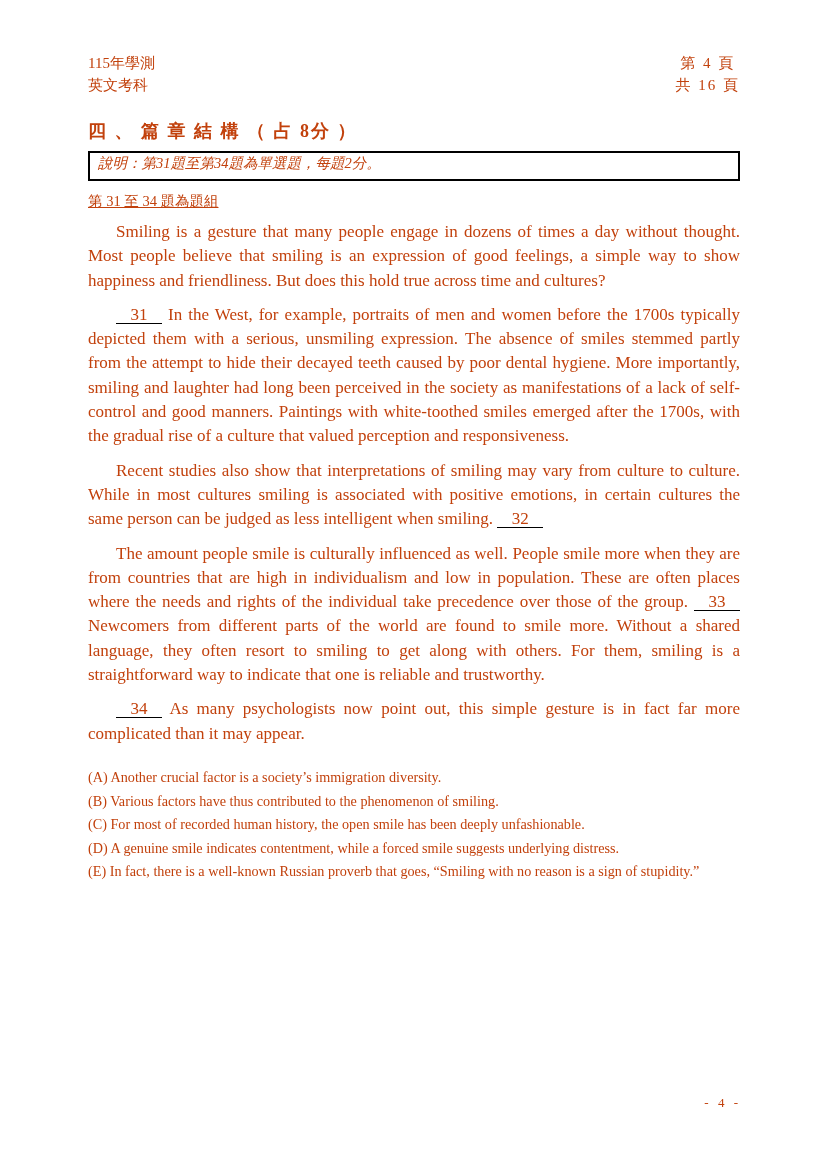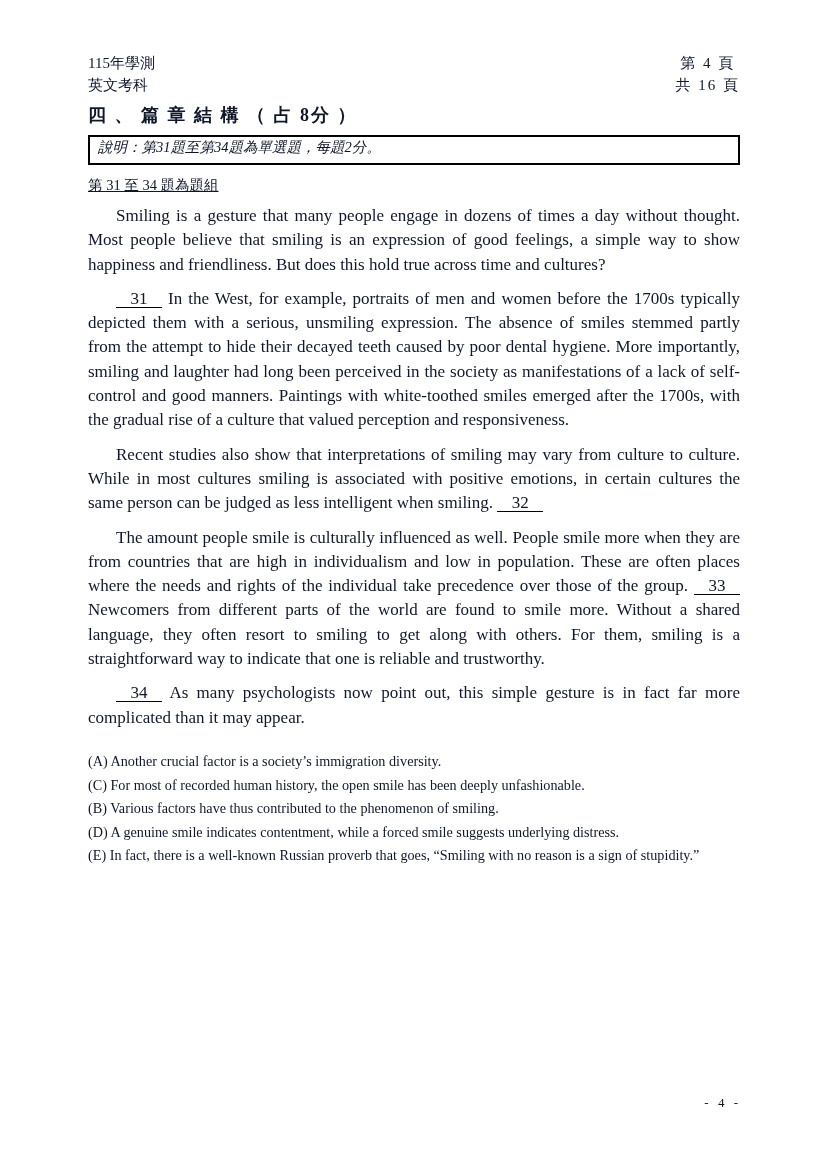--- a/index.html
+++ b/index.html
@@ -1,34 +1,34 @@
 <!DOCTYPE html>
 <html><head>
 <meta charset="utf-8">
 <style>
   html,body{margin:0;padding:0;background:#fff;}
   .page{
     position:relative;
     width:827px;height:1170px;
     background:#ffffff;
     font-family:"Liberation Serif","DejaVu Serif",serif;
-    color:#0f172a;
+    color:#c2410c;
     overflow:hidden;
   }
   .content{position:absolute;left:88px;top:52px;width:652px;}
   
   .header{display:flex;justify-content:space-between;align-items:flex-start;font-size:15px;line-height:22px;}
   .h-left{white-space:nowrap;}
   .h-center{flex:1;text-align:center;}
   .notice{background:#d6d6d6;padding:1px 4px;font-style:italic;}
   .h-right{white-space:nowrap;text-align:center;}
   .h-right .pg{letter-spacing:2px;}
   
   .section-title{
-    margin:8px 0 0 0;
+    margin:24px 0 0 0;
     font-size:18px;font-weight:bold;letter-spacing:2px;line-height:22px;
   }
   
   .instruction-box{
     margin-top:9px;
     border:2px solid #000;
     padding:1px 8px 6px 8px;
     font-size:14.5px;
     font-style:italic;
   }
@@ -101,22 +101,22 @@
     <div id="passage" class="passage">
         <p class="para"><span>Smiling is a gesture that many people engage in dozens of times a day without thought. Most people believe that smiling is an expression of good feelings, a simple way to show happiness and friendliness. But does this hold true across time and cultures?</span></p>
         <p class="para"><span class="blank">31</span><span>  In the West, for example, portraits of men and women before the 1700s typically depicted them with a serious, unsmiling expression. The absence of smiles stemmed partly from the attempt to hide their decayed teeth caused by poor dental hygiene. More importantly, smiling and laughter had long been perceived in the society as manifestations of a lack of self-control and good manners. Paintings with white-toothed smiles emerged after the 1700s, with the gradual rise of a culture that valued perception and responsiveness.</span></p>
         <p class="para"><span>Recent studies also show that interpretations of smiling may vary from culture to culture. While in most cultures smiling is associated with positive emotions, in certain cultures the same person can be judged as less intelligent when smiling.  </span><span class="blank">32</span></p>
         <p class="para"><span>The amount people smile is culturally influenced as well. People smile more when they are from countries that are high in individualism and low in population. These are often places where the needs and rights of the individual take precedence over those of the group.  </span><span class="blank">33</span><span>  Newcomers from different parts of the world are found to smile more. Without a shared language, they often resort to smiling to get along with others. For them, smiling is a straightforward way to indicate that one is reliable and trustworthy.</span></p>
         <p class="para"><span class="blank">34</span><span>  As many psychologists now point out, this simple gesture is in fact far more complicated than it may appear.</span></p>
       </div>
 
     <div id="options" class="options">
         <div class="option">(A) Another crucial factor is a society’s immigration diversity.</div>
+        <div class="option">(B) Various factors have thus contributed to the phenomenon of smiling.</div>
         <div class="option">(C) For most of recorded human history, the open smile has been deeply unfashionable.</div>
-        <div class="option">(B) Various factors have thus contributed to the phenomenon of smiling.</div>
         <div class="option">(D) A genuine smile indicates contentment, while a forced smile suggests underlying distress.</div>
         <div class="option">(E) In fact, there is a well-known Russian proverb that goes, “Smiling with no reason is a sign of stupidity.”</div>
       </div>
 
   </div>
 
   <div class="footer">-  4  -</div>
 </div>
 
 </body></html>

